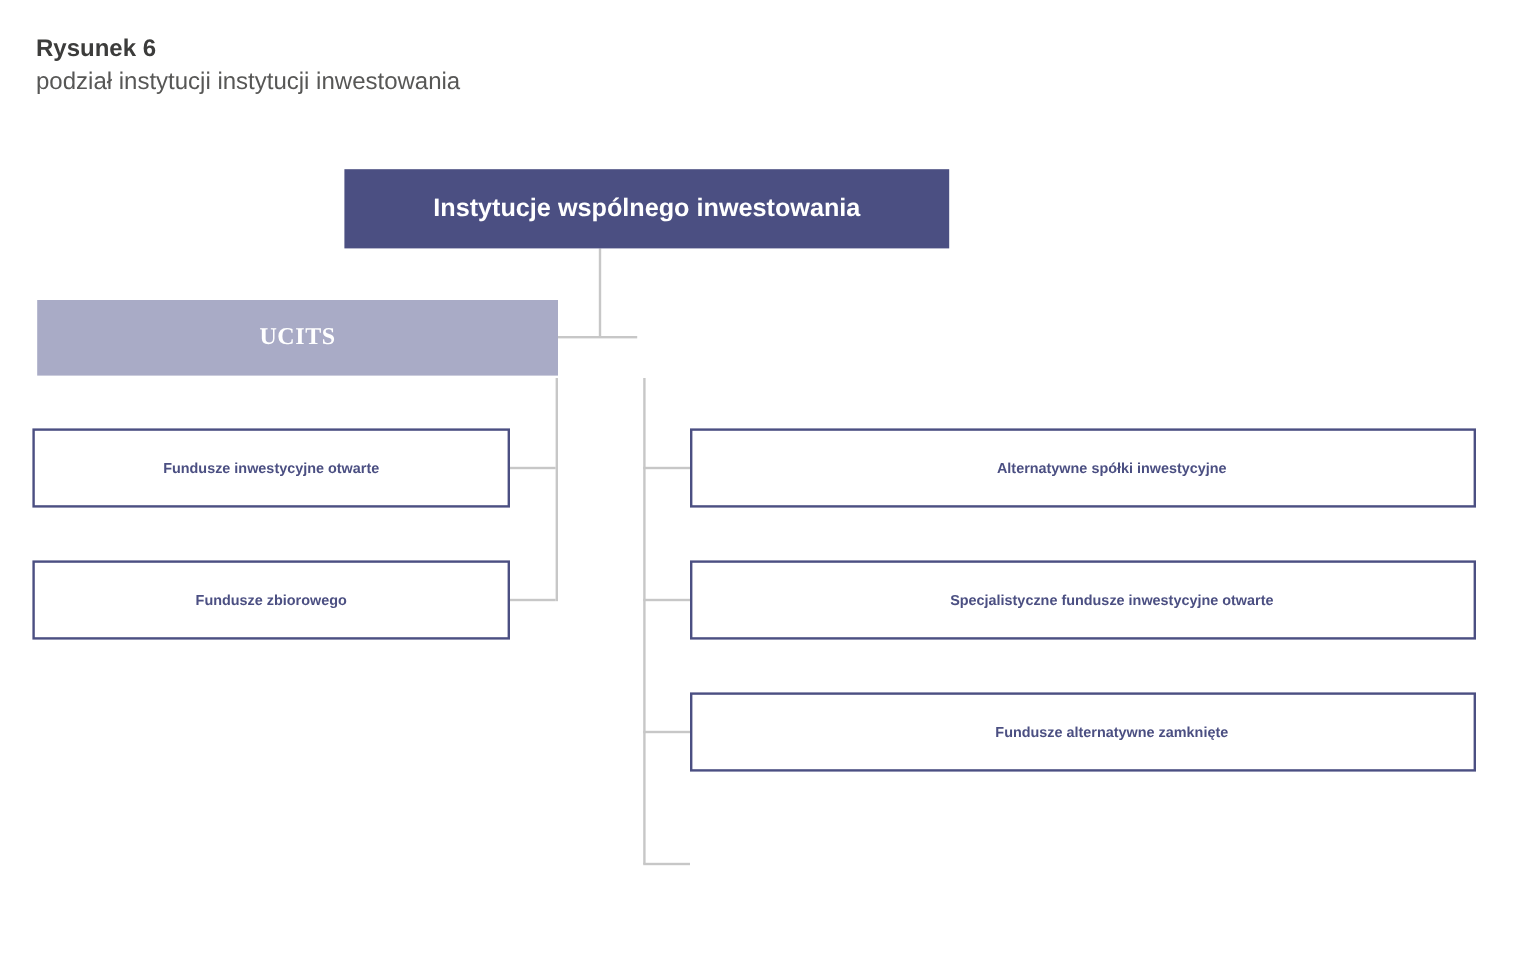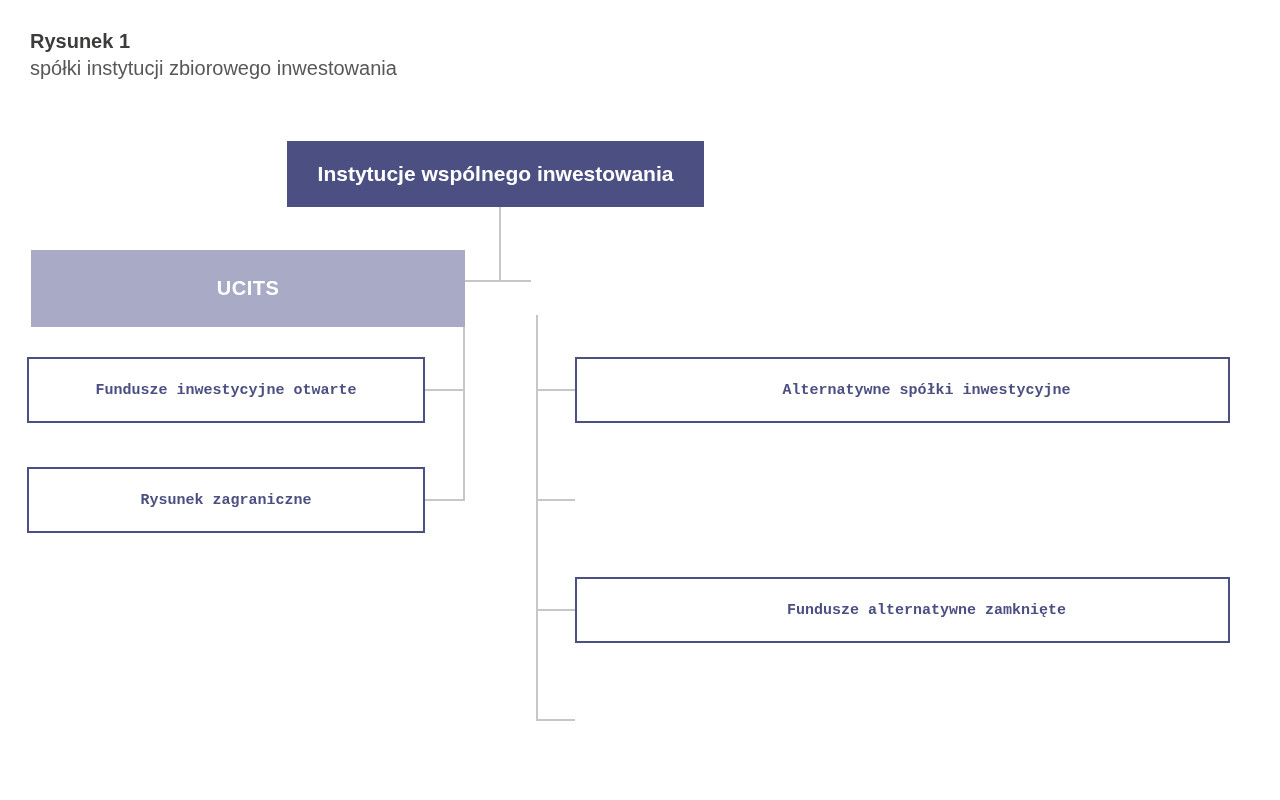--- a/index.html
+++ b/index.html
@@ -33,51 +33,50 @@
     color: var(--title-text);
   }
   .figure-caption {
     font-weight: normal;
     font-size: 20px;
     line-height: 27px;
     color: var(--caption-text);
   }
   .node-root {
     position: absolute;
-    left: 287px; top: 141px; width: 417px; height: 66px;
+    left: 287px; top: 141px; width: 504px; height: 66px;
     background: var(--root-bg);
     color: var(--root-text);
     font-weight: bold;
     font-size: 21px;
     display: flex; align-items: center; justify-content: center;
     text-align: center;
   }
   .branch-header {
     position: absolute;
-    top: 250px; height: 77px;
+    top: 250px; height: 63px;
     background: var(--branch-bg);
     color: var(--branch-text);
     font-weight: bold;
     font-size: 20px;
     letter-spacing: 0.5px;
-    display: flex; align-items: center; justify-content: center;
+    display: flex; align-items: center; justify-content: center; font-family: Liberation Serif, serif;
   }
   .branch-ucits { left: 31px; width: 434px; }
   .branch-afi { left: 530px; width: 700px; }
   .leaf {
     position: absolute;
     height: 66px;
     background: var(--box-bg);
     border: 2px solid var(--box-border);
     color: var(--box-text);
     font-weight: bold;
-    font-size: 15px;
+    font-size: 12px;
     display: flex; align-items: center; justify-content: center;
     text-align: right;
-    font-family: Liberation Mono, monospace;
   }
   .leaf-left { left: 27px; width: 398px; }
   .leaf-right { left: 575px; width: 655px; padding-left: 48px; }
   .y1 { top: 357px; }
   .y2 { top: 467px; }
   .y3 { top: 577px; }
   .y4 { top: 687px; }
   .line { position: absolute; background: var(--connector); }
   .line-root-drop   { left: 499px; top: 207px; width: 2px;  height: 74px; }
   .line-root-cross  { left: 464px; top: 280px; width: 67px; height: 2px; }
@@ -89,38 +88,39 @@
   .line-afi-stub2   { left: 536px; top: 499px; width: 39px; height: 2px; }
   .line-afi-stub3   { left: 536px; top: 609px; width: 39px; height: 2px; }
   .line-afi-stub4   { left: 536px; top: 719px; width: 39px; height: 2px; }
 </style>
 </head>
 <body>
 
 <div class="canvas">
 
   <div class="figure-head">
-    <div class="figure-label">Rysunek 1</div>
-    <div class="figure-caption">spółki instytucji zbiorowego inwestowania</div>
+    <div class="figure-label">Rysunek 6</div>
+    <div class="figure-caption">podział instytucji instytucji inwestowania</div>
   </div>
 
   <div class="line line-root-drop"></div>
   <div class="line line-root-cross"></div>
   <div class="line line-ucits-drop"></div>
   <div class="line line-ucits-stub1"></div>
   <div class="line line-ucits-stub2"></div>
   <div class="line line-afi-drop"></div>
   <div class="line line-afi-stub1"></div>
   <div class="line line-afi-stub2"></div>
   <div class="line line-afi-stub3"></div>
   <div class="line line-afi-stub4"></div>
 
   <div class="node-root">Instytucje wspólnego inwestowania</div>
 
   <div class="branch-header branch-ucits">UCITS</div>
 
   <div class="leaf leaf-left y1">Fundusze inwestycyjne otwarte</div>
-  <div class="leaf leaf-left y2">Rysunek zagraniczne</div>
+  <div class="leaf leaf-left y2">Fundusze zbiorowego</div>
 
   <div class="leaf leaf-right y1">Alternatywne spółki inwestycyjne</div>
+  <div class="leaf leaf-right y2">Specjalistyczne fundusze inwestycyjne otwarte</div>
   <div class="leaf leaf-right y3">Fundusze alternatywne zamknięte</div>
 
 </div>
 
 </body></html>

